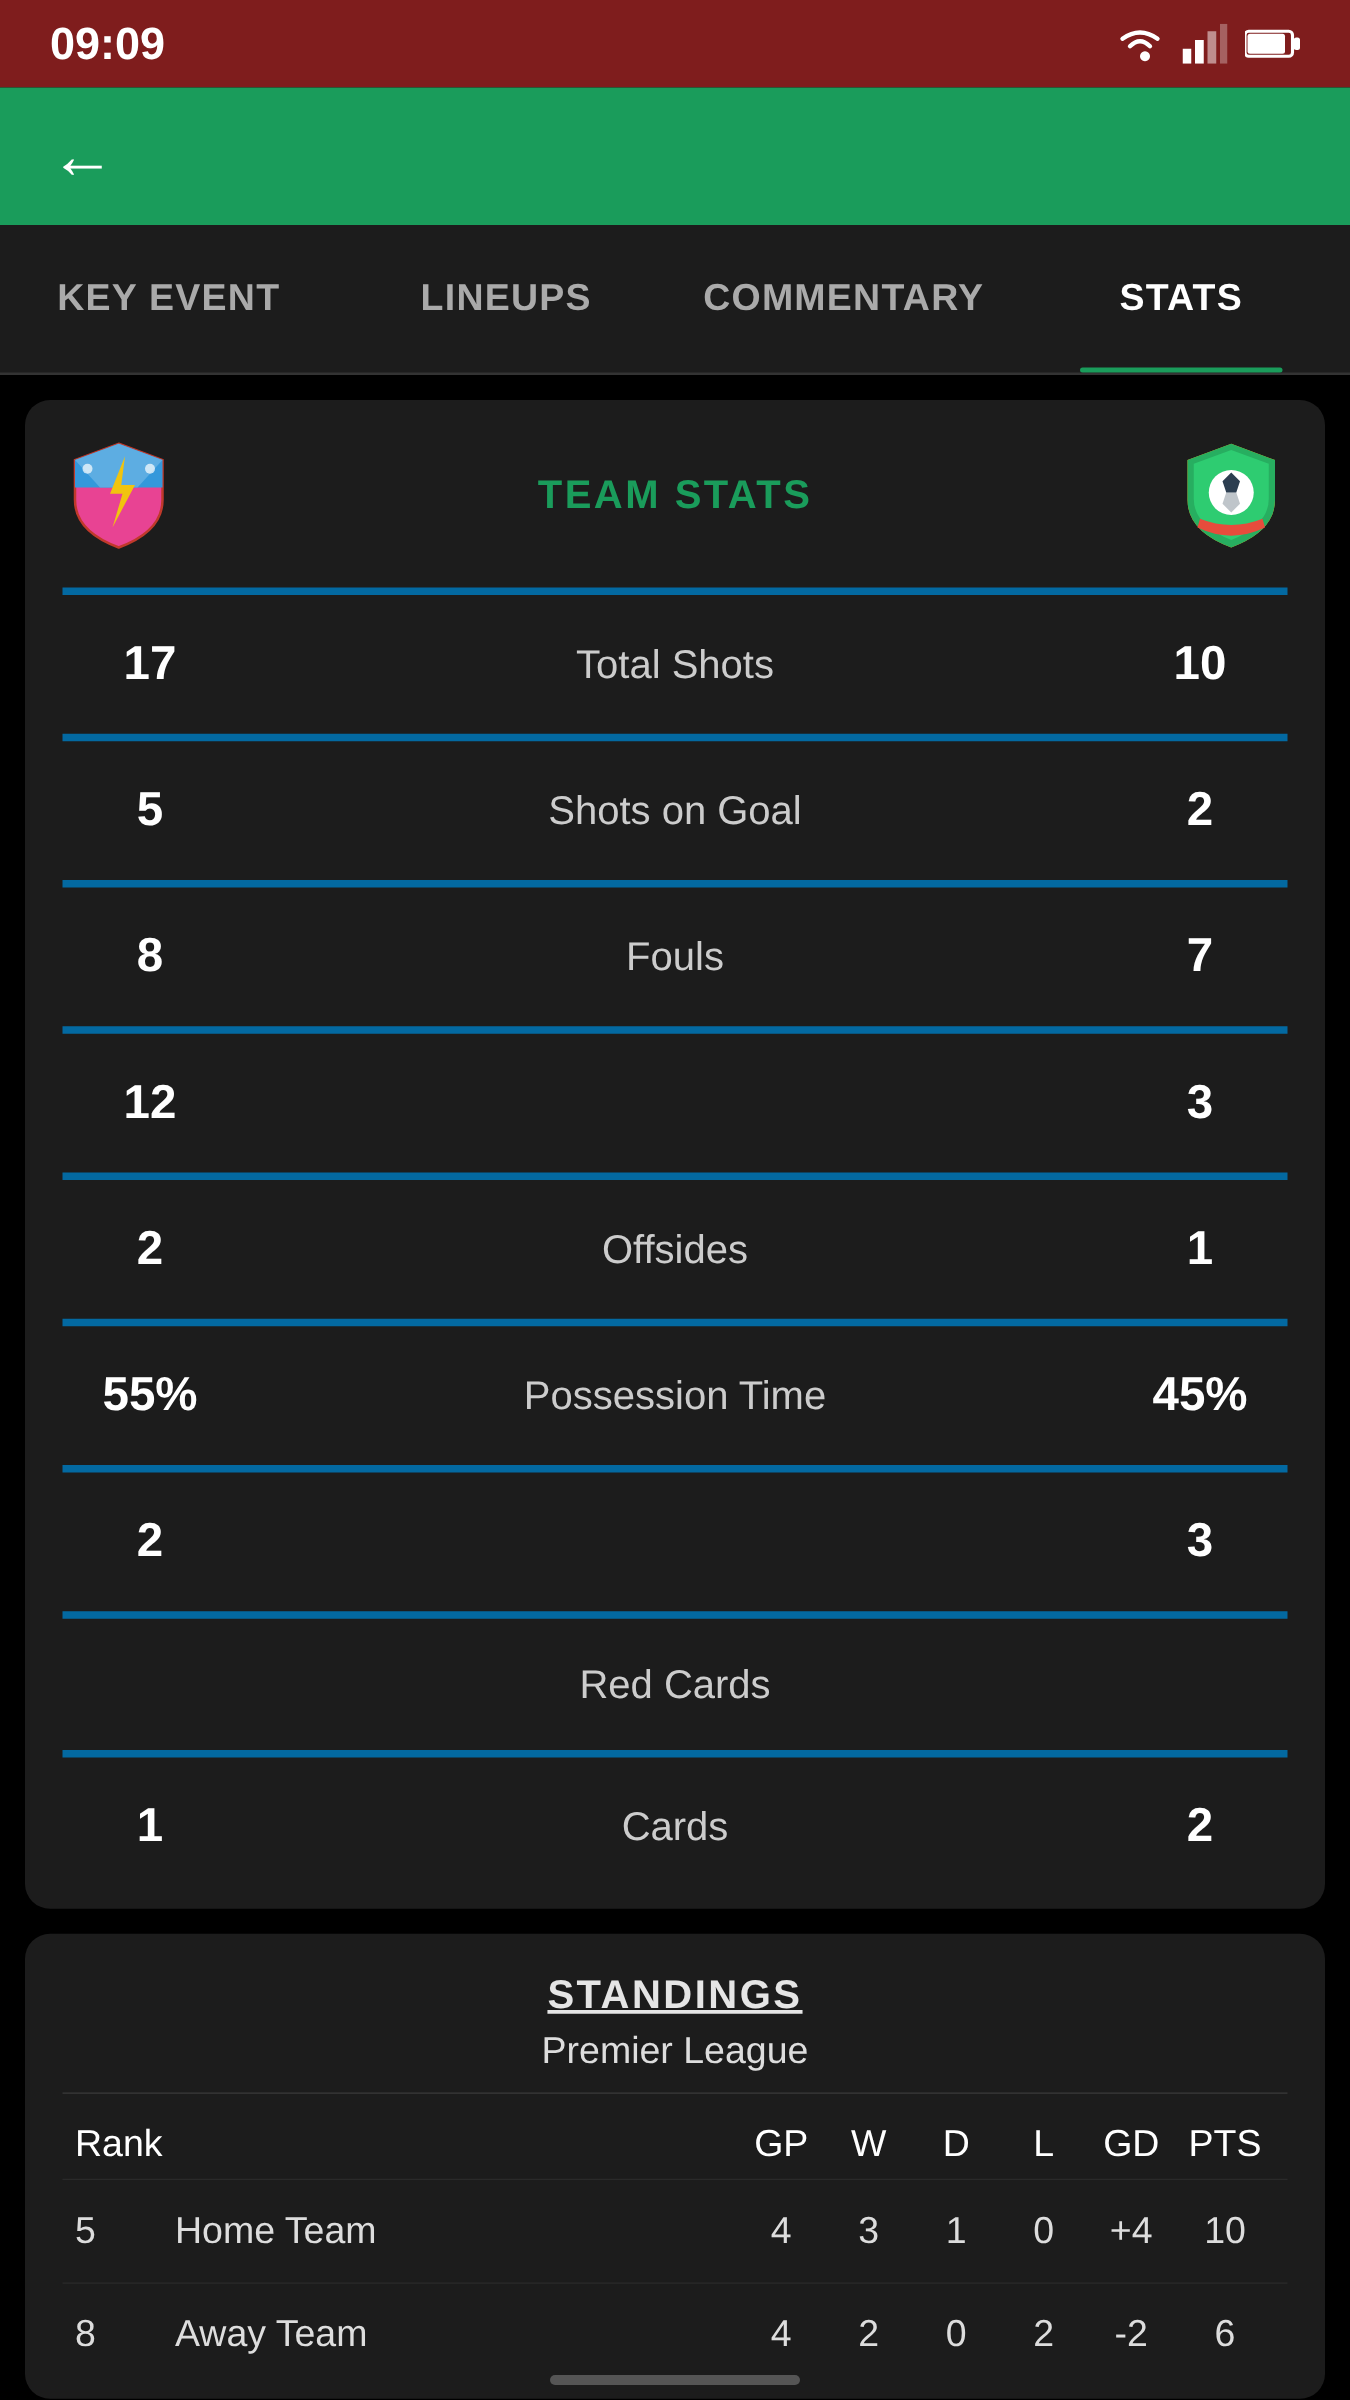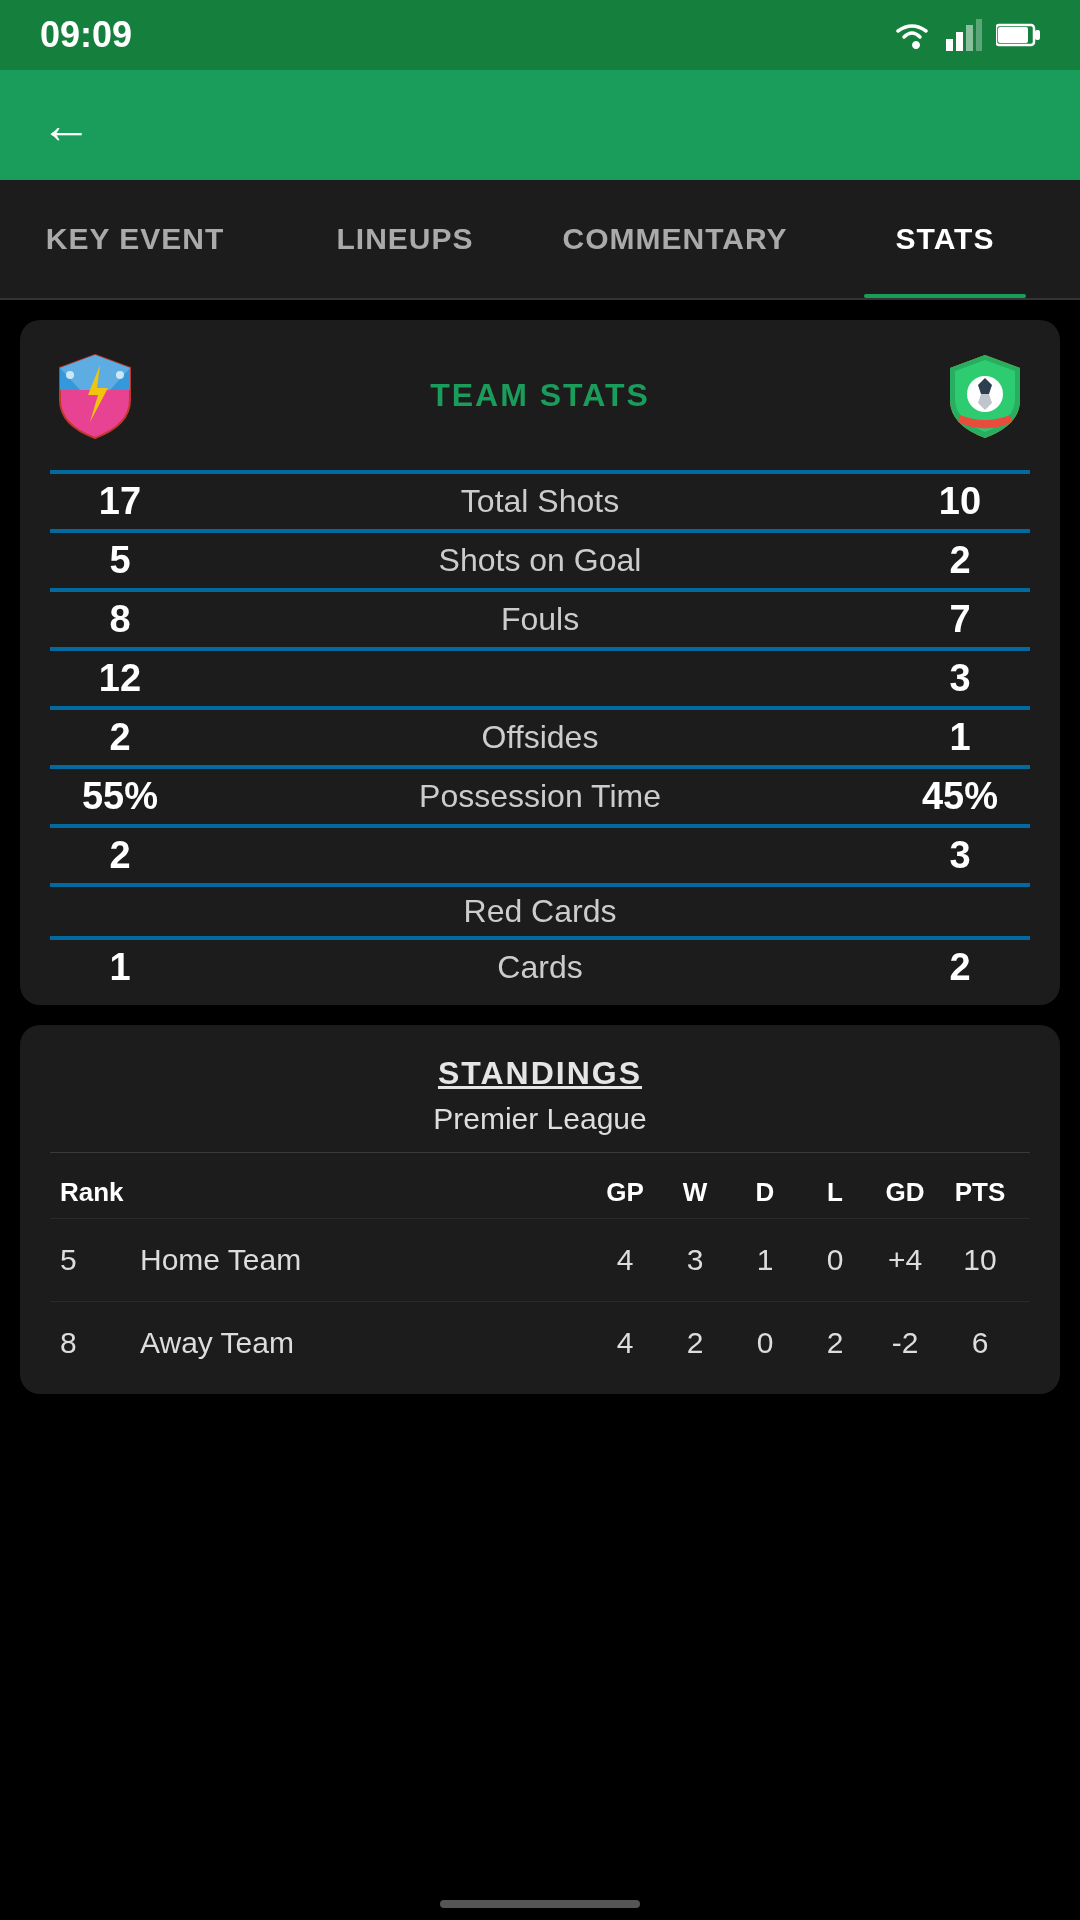--- a/index.html
+++ b/index.html
@@ -9,21 +9,21 @@
       background: #000;
       font-family: 'Arial', sans-serif;
       width: 1080px;
       min-height: 1920px;
       overflow-x: hidden;
       color: #fff;
     }
 
     
     .status-bar {
-      background: #15803d;
+      background: #7f1d1d;
       height: 70px;
       display: flex;
       align-items: center;
       justify-content: space-between;
       padding: 0 40px;
     }
     .status-time {
       font-size: 36px;
       font-weight: bold;
       color: #fff;
@@ -118,22 +118,22 @@
     .home-logo-svg, .away-logo-svg {
       width: 90px;
       height: 90px;
     }
 
     
     .stat-row {
       display: flex;
       align-items: center;
       justify-content: space-between;
-      padding: 6px 10px;
-      border-top: 4px solid #0369a1;
+      padding: 34px 10px;
+      border-top: 6px solid #0369a1;
     }
     .stat-value {
       font-size: 38px;
       font-weight: bold;
       color: #fff;
       width: 120px;
       text-align: center;
     }
     .stat-value.empty {
       color: transparent;
@@ -164,22 +164,22 @@
     .standings-divider {
       border: none;
       border-top: 1.5px solid #3a3a3a;
       margin-bottom: 14px;
     }
 
     .standings-header {
       display: flex;
       align-items: center;
       padding: 10px 10px;
-      font-size: 26px;
-      font-weight: bold;
+      font-size: 30px;
+      font-weight: normal;
       color: #fff;
     }
     .col-rank { width: 80px; text-align: left; }
     .col-team { flex: 1; }
     .col-stat { width: 70px; text-align: center; }
     .col-pts { width: 80px; text-align: center; }
 
     .standings-row {
       display: flex;
       align-items: center;

